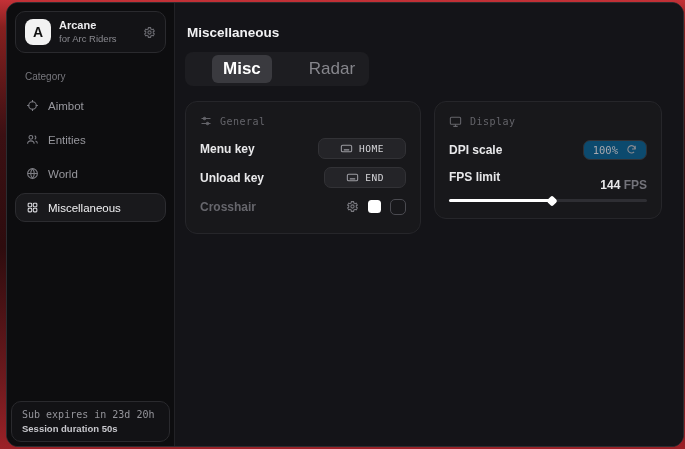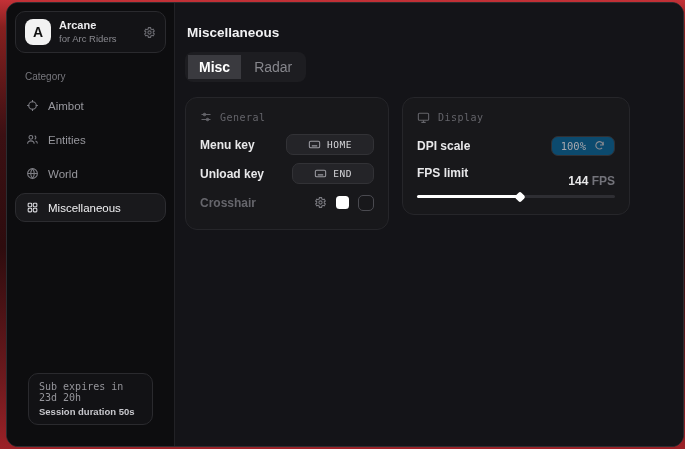--- a/index.html
+++ b/index.html
@@ -32,34 +32,34 @@
   .nav { display:flex; flex-direction:column; padding:0 8px; }
   .nav-item {
     display:flex; align-items:center; gap:9px; padding:7px 10px; margin-top:5px;
     border:1px solid transparent; border-radius:10px; color:#97979d; font-size:11.5px; cursor:pointer;
   }
   .nav-item .nicon { display:flex; color:#7d7d84; }
   .nav-item.active { background:#19191c; border-color:#2c2c30; color:#f0f0f2; }
   .nav-item.active .nicon { color:#d8d8dc; }
   .side-spacer { flex:1; }
   .sub-card {
-    margin:21px; padding:7px 10px; border:1px solid #2a2a2e; border-radius:10px; background:#121215;
+    margin:4px; padding:7px 10px; border:1px solid #2a2a2e; border-radius:10px; background:#121215;
     display:flex; flex-direction:column; gap:3px;justify-content:space-between;
   }
   .sub-line1 { font-family:"DejaVu Sans Mono", monospace; font-size:10px; color:#95959b; }
   .sub-line2 { font-size:9.5px; font-weight:bold; color:#c8c8cd; }
   
   .main { flex:1; background:#141418; padding:14px 13px 0 10px; }
   .page-title { font-size:13.5px; font-weight:800; color:#f2f2f4; margin:8px 0 12px 2px; }
   .tabbar { display:inline-flex; background:#1d1d21; border-radius:8px; padding:3px; gap:2px; }
-  .tab { padding:4px 11px; font-size:14px; color:#86868c; border-radius:0; cursor:pointer; }
+  .tab { padding:4px 11px; font-size:17px; color:#86868c; border-radius:6px; cursor:pointer;margin-left:24px; }
   .tab.active { background:#3a3a3f; color:#ffffff; font-weight:600; }
   .cards { display:flex; gap:13px; margin-top:15px; align-items:flex-start; }
   .card { background:#18181b; border:1px solid #26262a; border-radius:12px; padding:10px 14px 12px; }
-  .card-general { width:204px; }
+  .card-general { width:236px; }
   .card-display { width:228px; }
   .card-head {
     display:flex; align-items:center; gap:8px; margin:3px 0 7px;
     font-family:"DejaVu Sans Mono", monospace; font-size:10px; letter-spacing:0.5px; color:#64646a;
   }
   .card-head .cicon { display:flex; color:#64646a; }
   .row { display:flex; align-items:center; justify-content:space-between; height:29px; }
   .row-label { font-size:12px; font-weight:bold; color:#e8e8ea; }
   .row-label.dim { color:#66666c; }
   .keybind {

